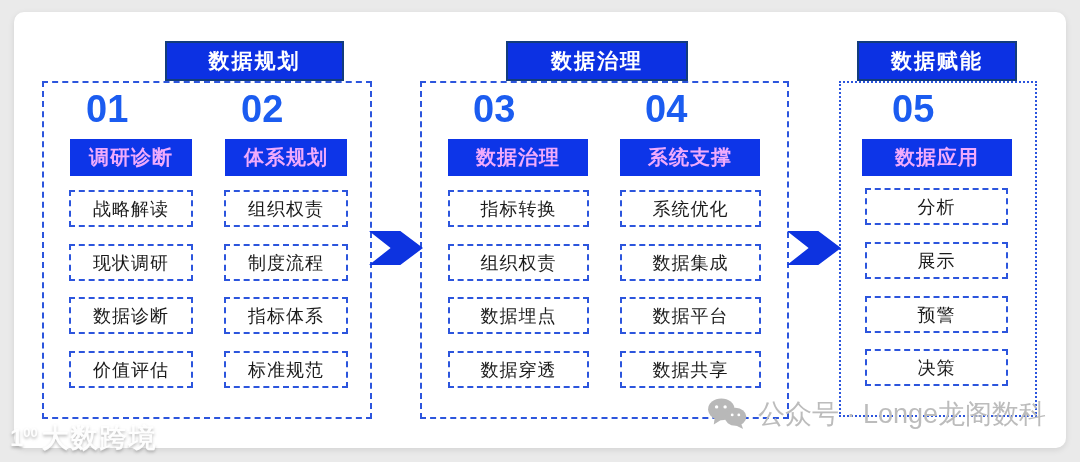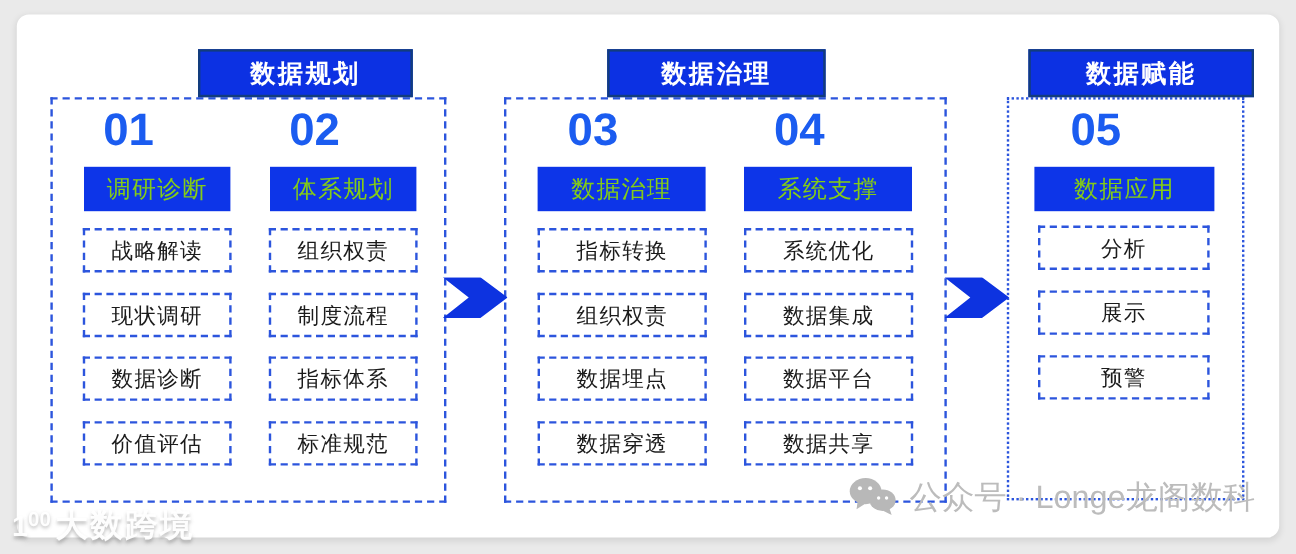--- a/index.html
+++ b/index.html
@@ -7,49 +7,49 @@
   .card{position:absolute;left:14px;top:12px;width:1052px;height:436px;background:#ffffff;
         border-radius:10px;box-shadow:0 2px 6px rgba(0,0,0,0.10);}
   .section-box{position:absolute;background:#ffffff;}
   .sec-dashed{border:2px dashed #2c55dd;}
   .sec-dotted{border:2px dotted #2c55dd;}
   .sec-header{position:absolute;background:#0c31e3;border:2px solid #123c7d;color:#ffffff;
               font-size:21px;font-weight:bold;display:flex;align-items:center;justify-content:center;
               letter-spacing:2px;z-index:5;box-sizing:border-box;}
   .col-number{position:absolute;color:#1b5cf0;font-size:38px;font-weight:bold;text-align:left;
               width:90px;line-height:1;}
-  .sub-header{position:absolute;background:#0d35e8;color:#84cc16;font-size:20px;font-weight:normal;
+  .sub-header{position:absolute;background:#0d35e8;color:#f0abfc;font-size:20px;font-weight:bold;
               display:flex;align-items:center;justify-content:center;letter-spacing:1px;box-sizing:border-box;}
   .item-box{position:absolute;background:#ffffff;border:2px dashed #2c55dd;color:#1b1b1b;
             font-size:18px;font-weight:normal;display:flex;align-items:center;justify-content:center;
             letter-spacing:1px;box-sizing:border-box;height:37px;}
   .arrow{position:absolute;background:#0d33e0;width:54px;height:34px;z-index:6;
          clip-path:polygon(0% 0%,58% 0%,100% 50%,58% 100%,0% 100%,40% 50%);}
   .wm-right{position:absolute;right:34px;top:396px;display:flex;align-items:center;gap:10px;
             color:#bcbcbc;font-size:27px;z-index:7;}
   .wm-left{position:absolute;left:10px;top:420px;display:flex;align-items:center;gap:4px;
            color:rgba(255,255,255,0.96);font-size:27px;font-weight:bold;z-index:7;
            text-shadow:0 2px 3px rgba(110,110,110,0.45);letter-spacing:2px;}
   .wm-left .wm-logo{font-size:24px;letter-spacing:0;}
-  .wm-left .wm-logo sup{font-size:17px;}
+  .wm-left .wm-logo sup{font-size:13px;}
   .wechat-svg{width:42px;height:34px;}
 </style>
 </head>
 <body>
 
 <div class="stage">
   <div class="card"></div>
 
   <div class="section-box sec-dashed" style="left:42px;top:81px;width:326px;height:334px;"></div>
   <div class="section-box sec-dashed" style="left:420px;top:81px;width:365px;height:334px;"></div>
   <div class="section-box sec-dotted" style="left:839px;top:81px;width:194px;height:332px;"></div>
 
   <div class="sec-header" style="left:133px;top:41px;width:179px;height:40px;margin-left:32px;">数据规划</div>
   <div class="sec-header" style="left:506px;top:41px;width:182px;height:40px;">数据治理</div>
-  <div class="sec-header" style="left:857px;top:41px;width:188px;height:40px;">数据赋能</div>
+  <div class="sec-header" style="left:857px;top:41px;width:160px;height:40px;">数据赋能</div>
 
   <div class="col-number" style="left:86px;top:90px;">01</div>
   <div class="col-number" style="left:241px;top:90px;">02</div>
   <div class="col-number" style="left:473px;top:90px;">03</div>
   <div class="col-number" style="left:645px;top:90px;">04</div>
   <div class="col-number" style="left:892px;top:90px;">05</div>
 
   <div class="sub-header" style="left:70px;top:139px;width:122px;height:37px;">调研诊断</div>
   <div class="sub-header" style="left:225px;top:139px;width:122px;height:37px;">体系规划</div>
   <div class="sub-header" style="left:448px;top:139px;width:140px;height:37px;">数据治理</div>
@@ -72,20 +72,21 @@
   <div class="item-box" style="left:448px;top:351px;width:141px;">数据穿透</div>
 
   <div class="item-box" style="left:620px;top:190px;width:141px;">系统优化</div>
   <div class="item-box" style="left:620px;top:244px;width:141px;">数据集成</div>
   <div class="item-box" style="left:620px;top:297px;width:141px;">数据平台</div>
   <div class="item-box" style="left:620px;top:351px;width:141px;">数据共享</div>
 
   <div class="item-box" style="left:865px;top:188px;width:143px;">分析</div>
   <div class="item-box" style="left:865px;top:242px;width:143px;">展示</div>
   <div class="item-box" style="left:865px;top:296px;width:143px;">预警</div>
+  <div class="item-box" style="left:865px;top:349px;width:143px;">决策</div>
 
   <div class="arrow" style="left:369px;top:231px;"></div>
   <div class="arrow" style="left:787px;top:231px;"></div>
 
   <div class="wm-right">
     <svg class="wechat-svg" viewBox="0 0 44 36">
       <ellipse cx="16" cy="13" rx="14" ry="11.5" fill="#b8b8b8"></ellipse>
       <polygon points="9,22 8,29 16,24" fill="#b8b8b8"></polygon>
       <circle cx="11" cy="10.5" r="1.8" fill="#ffffff"></circle>
       <circle cx="20" cy="10.5" r="1.8" fill="#ffffff"></circle>

